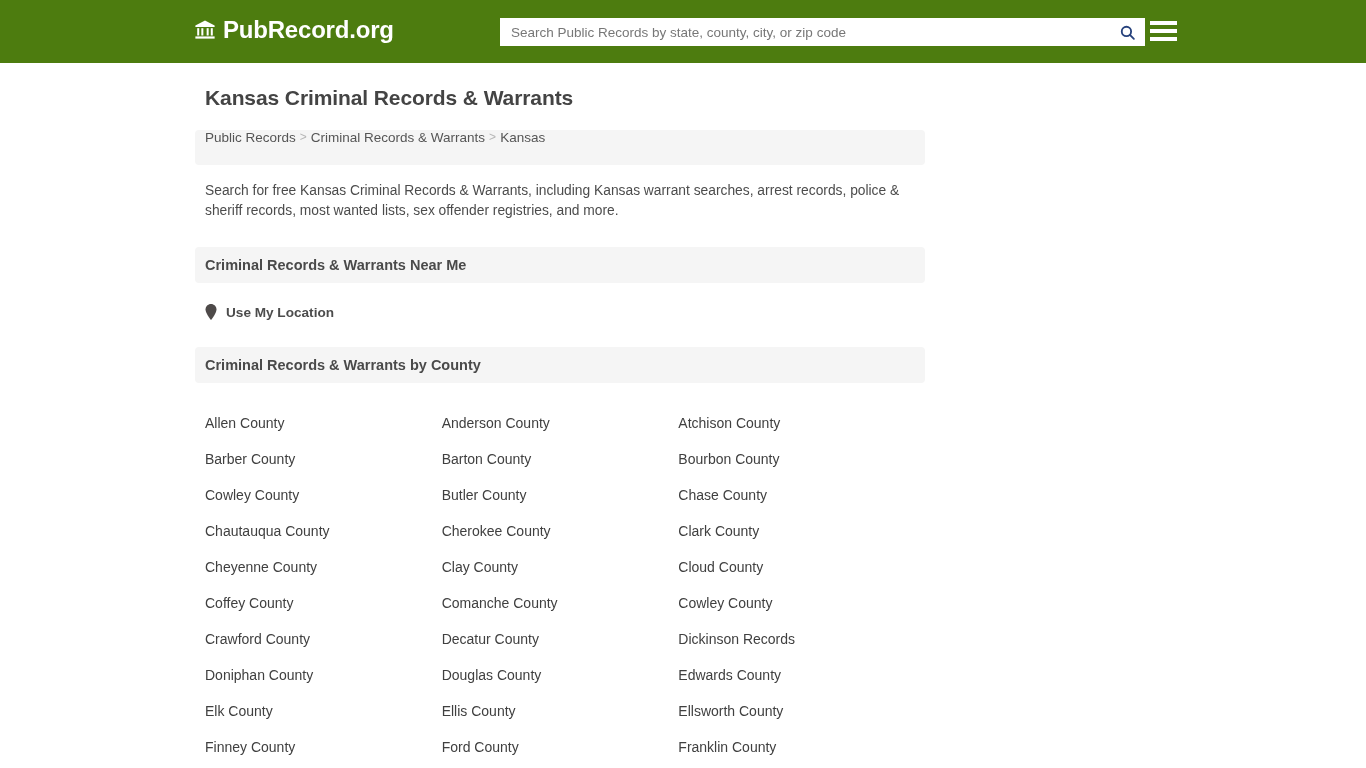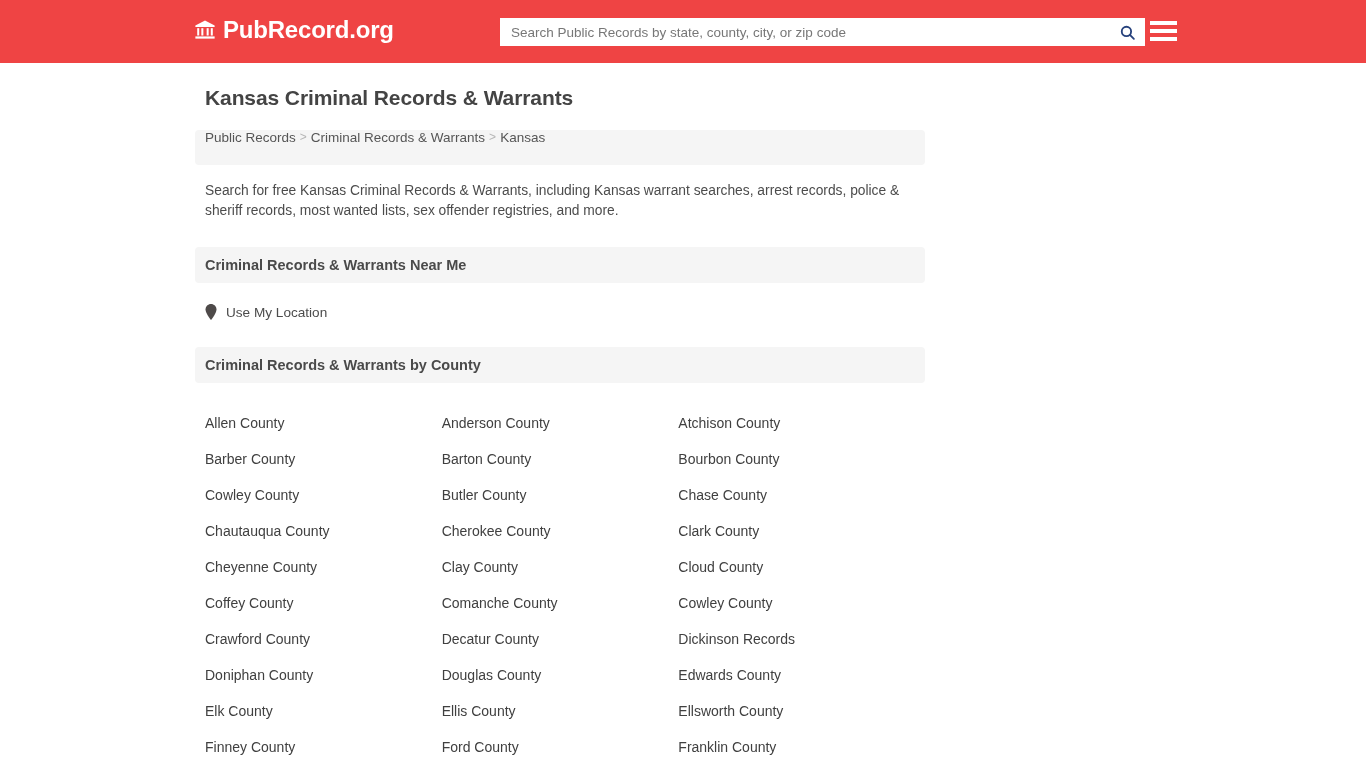--- a/index.html
+++ b/index.html
@@ -10,21 +10,21 @@
     height: 768px;
     overflow: hidden;
     background: #ffffff;
     font-family: "Liberation Sans", sans-serif;
   }
 
   
   .site-header {
     width: 1366px;
     height: 63px;
-    background: #ef4444;
+    background: #4d7c0f;
     display: flex;
     align-items: center;
     position: relative;
   }
   .brand {
     position: absolute;
     left: 194px;
     top: 18px;
     display: flex;
     align-items: center;
@@ -175,20 +175,21 @@
     display: flex;
     align-items: center;
     gap: 9px;
   }
   .pin-icon { width: 12px; height: 17px; display: block; color: #4e4a49; }
   .near-me-label {
     font-size: 13.6px;
     color: #4c4c4c;
     text-decoration: none;
     cursor: pointer;
+    font-weight: bold;
   }
 
   .county-grid {
     margin-top: 22px;
     padding: 0 10px;
     display: grid;
     grid-template-columns: repeat(3, 1fr);
     row-gap: 0;
   }
   .county-link {

